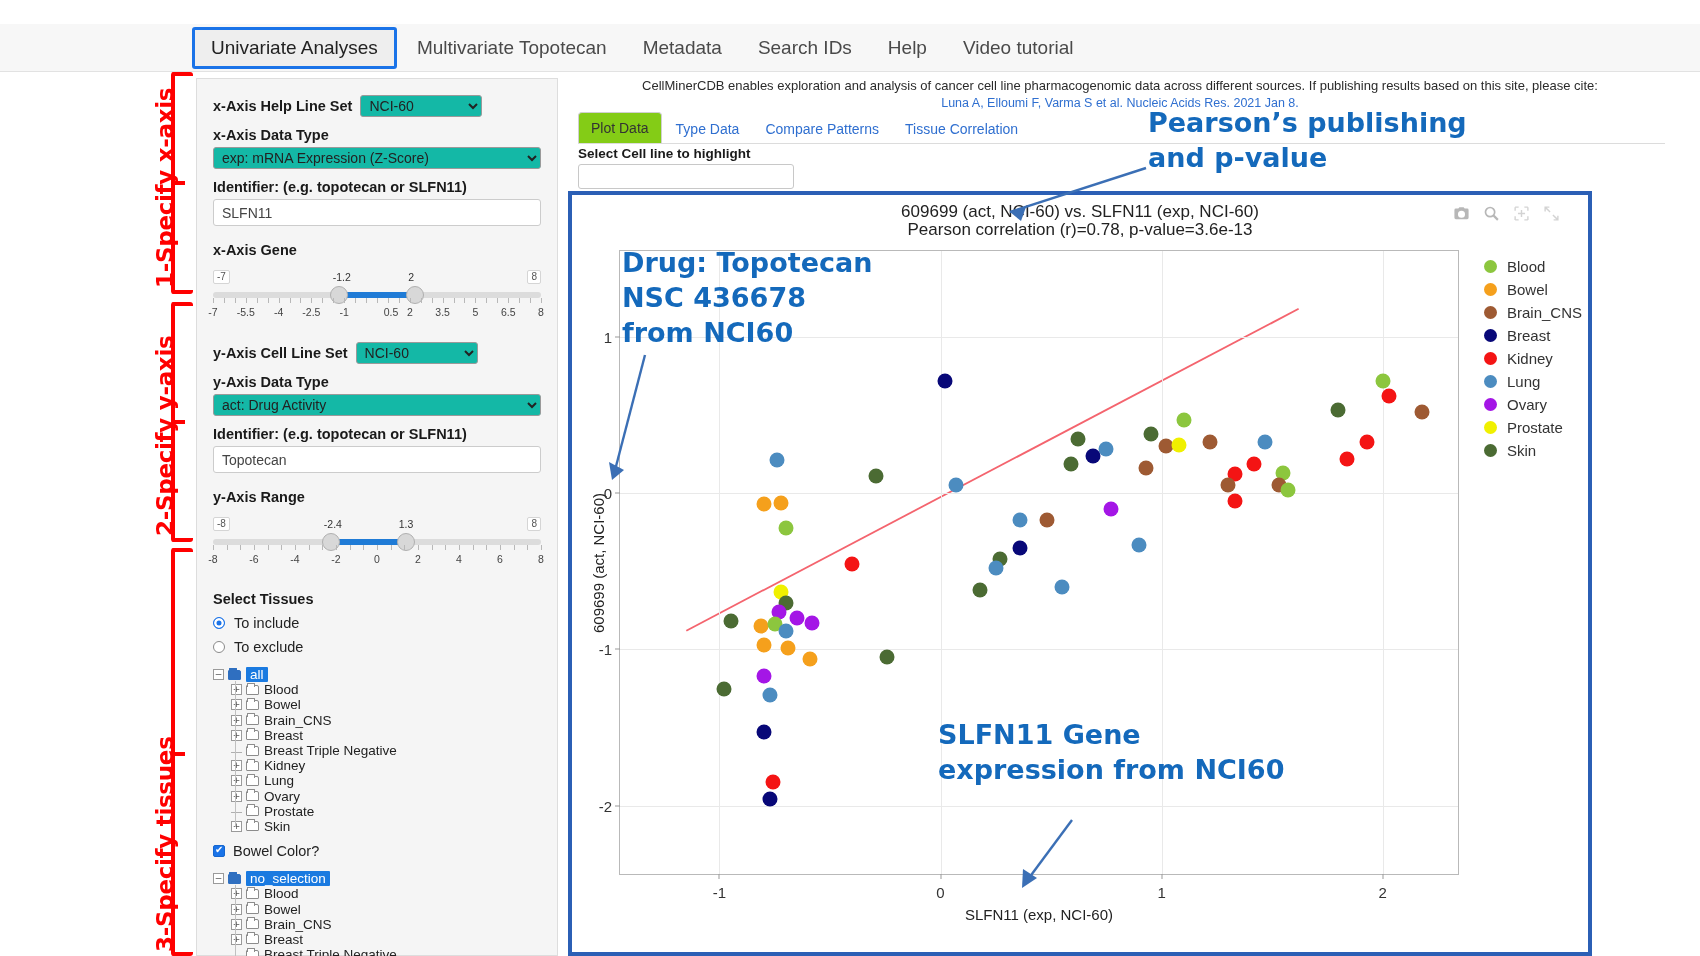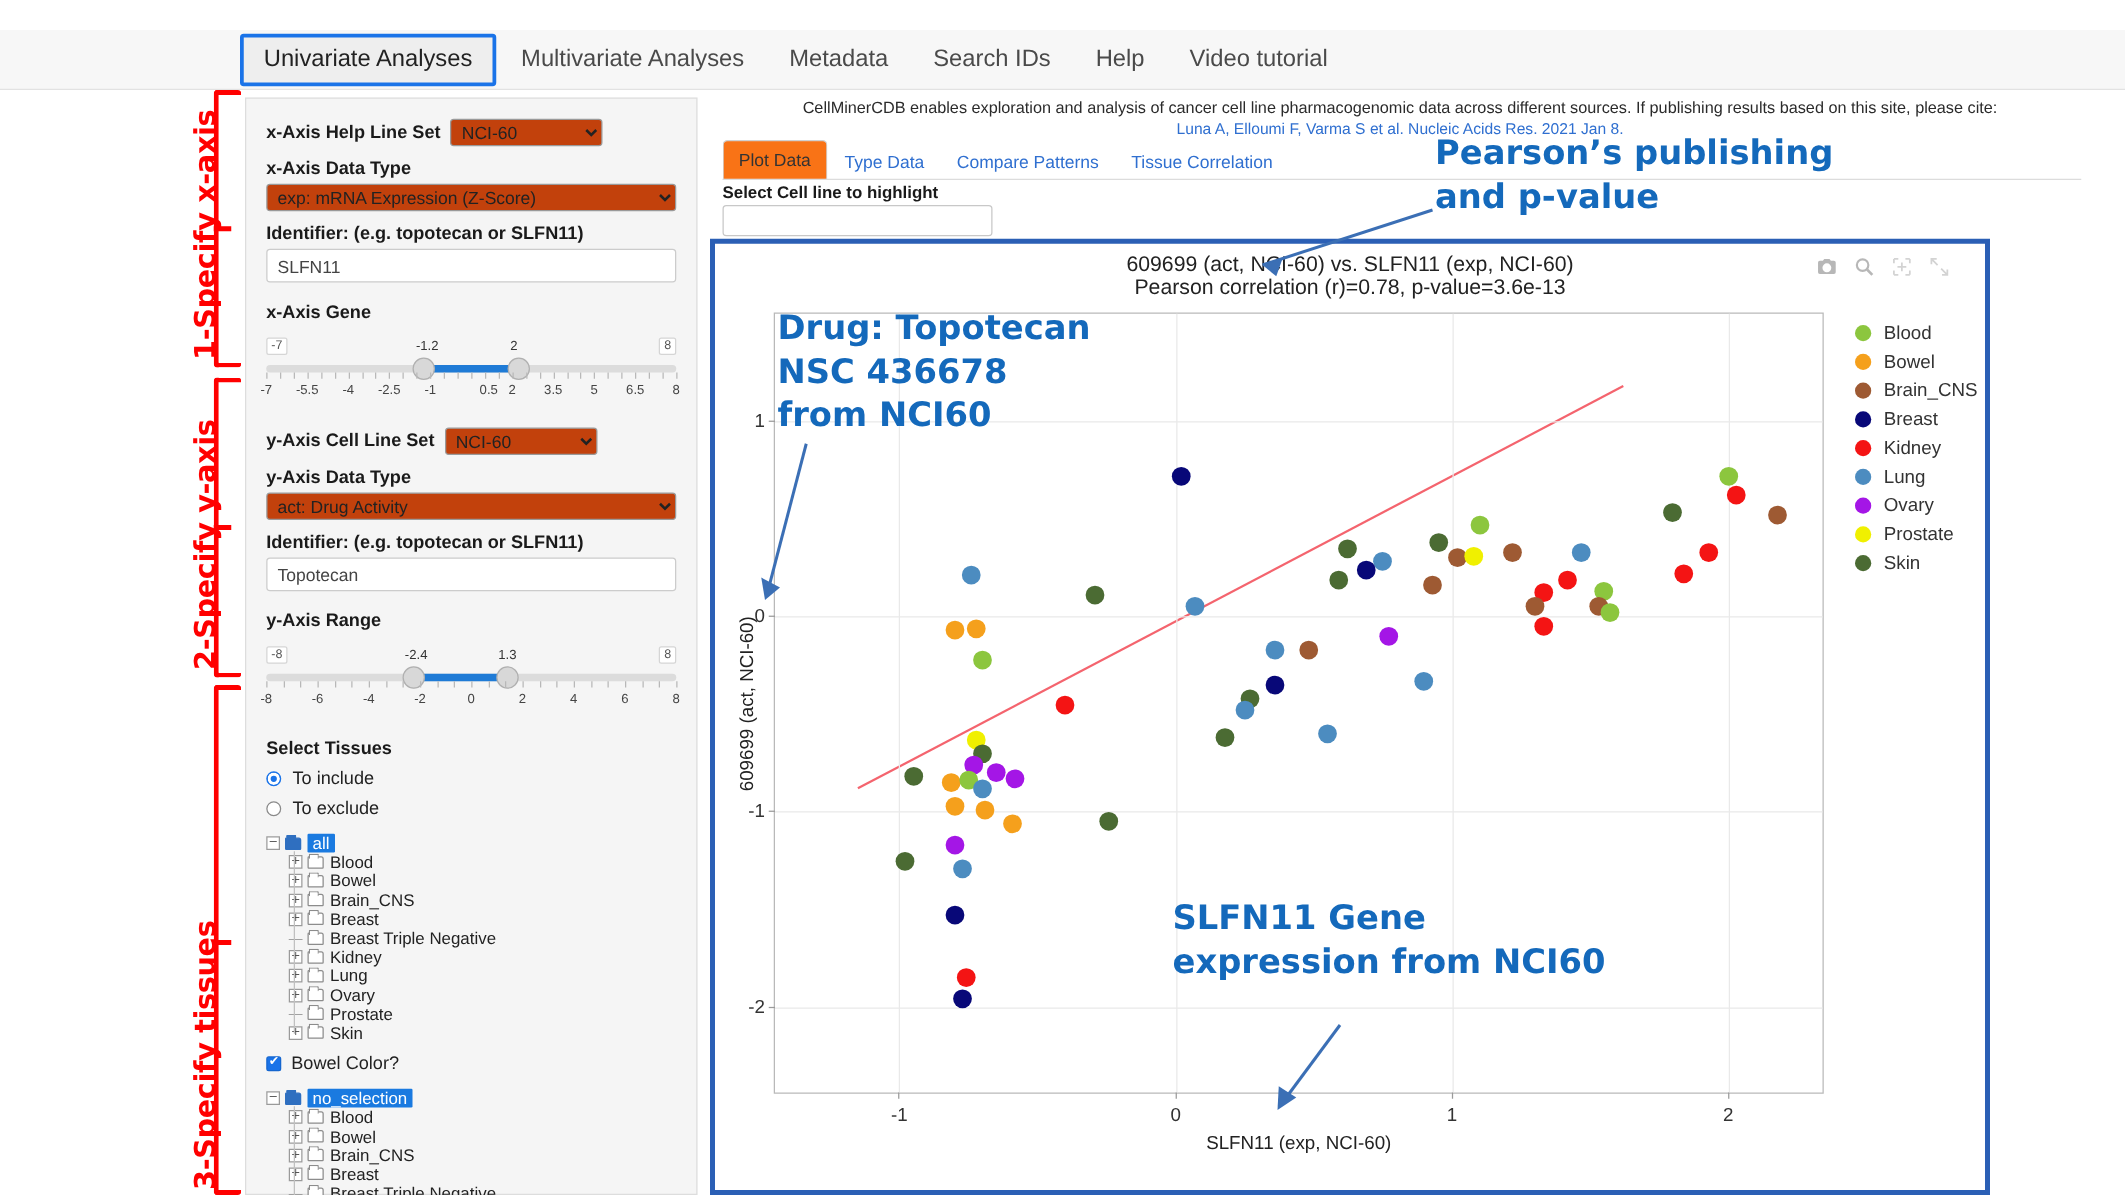--- a/index.html
+++ b/index.html
@@ -47,21 +47,21 @@
     position:absolute; left:196px; top:78px; width:362px; height:878px;
     background:#f5f5f5; border:1px solid #dddddd;
     padding:14px 16px;
     font-size:14.5px; color:#222;
   }
   .ctl-label { font-weight:bold; font-size:14.5px; color:#1a1a1a; margin:10px 0 4px; }
   .ctl-label.inline { display:inline-block; margin:0 8px 0 0; vertical-align:middle; }
   select.ctl {
     font-family:"Liberation Sans", sans-serif; font-size:14px;
     height:22px; border:1px solid #9a9a9a; border-radius:3px;
-    background:#c2410c; padding:0 4px; color:#222;
+    background:#14b8a6; padding:0 4px; color:#222;
     vertical-align:middle;
   }
   select.narrow { width:122px; }
   select.wide  { width:100%; }
   input.ctl {
     width:100%; height:27px; border:1px solid #cccccc; border-radius:3px;
     background:#ffffff; font-size:14px; padding:0 8px; color:#444;
     font-family:"Liberation Sans", sans-serif;
   }
   .row-inline { display:flex; align-items:center; margin-top:2px; }
@@ -146,21 +146,21 @@
     text-align:center; font-size:12.5px; color:#2f6fd0;
   }
   #subtabs {
     position:absolute; left:578px; top:112px; display:flex; align-items:flex-end;
     height:32px; gap:2px;
   }
   .subtab {
     font-size:14px; color:#2f6fd0; padding:7px 12px; cursor:pointer; white-space:nowrap;
   }
   .subtab.active {
-    color:#333; background:#f97316;
+    color:#333; background:#84cc16;
     border:1px solid #d0d0d0; border-bottom:1px solid #ffffff;
     border-radius:4px 4px 0 0;
     text-align:right;
   }
   #subtab-rule {
     position:absolute; left:578px; top:143px; width:1087px; height:1px; background:#dcdcdc;
   }
   #hl-label {
     position:absolute; left:578px; top:146px; font-size:13.5px; font-weight:bold; color:#1a1a1a;
   }
@@ -223,21 +223,21 @@
     font-size:27px; line-height:35px; white-space:pre;
   }
   svg.arrow { position:absolute; overflow:visible; pointer-events:none; }
 </style>
 </head>
 <body>
 
 <div id="navbar">
   <div id="navtabs">
     <div class="navtab active">Univariate Analyses</div>
-    <div class="navtab">Multivariate Analyses</div>
+    <div class="navtab">Multivariate Topotecan</div>
     <div class="navtab">Metadata</div>
     <div class="navtab">Search IDs</div>
     <div class="navtab">Help</div>
     <div class="navtab">Video tutorial</div>
   </div>
 </div>
 
 <div class="bracket" style="left:171px; top:72px; width:22px; height:222px;"></div>
 <div class="bracket-tick" style="left:171px; top:181px;"></div>
 <div class="redlabel" style="left:152px; top:288px;">1-Specify x-axis</div>

